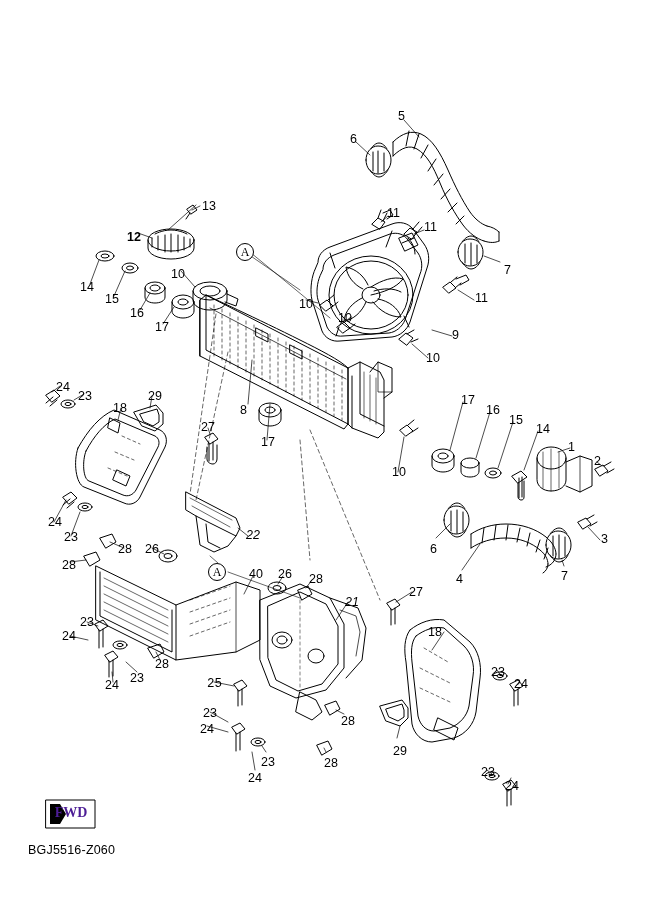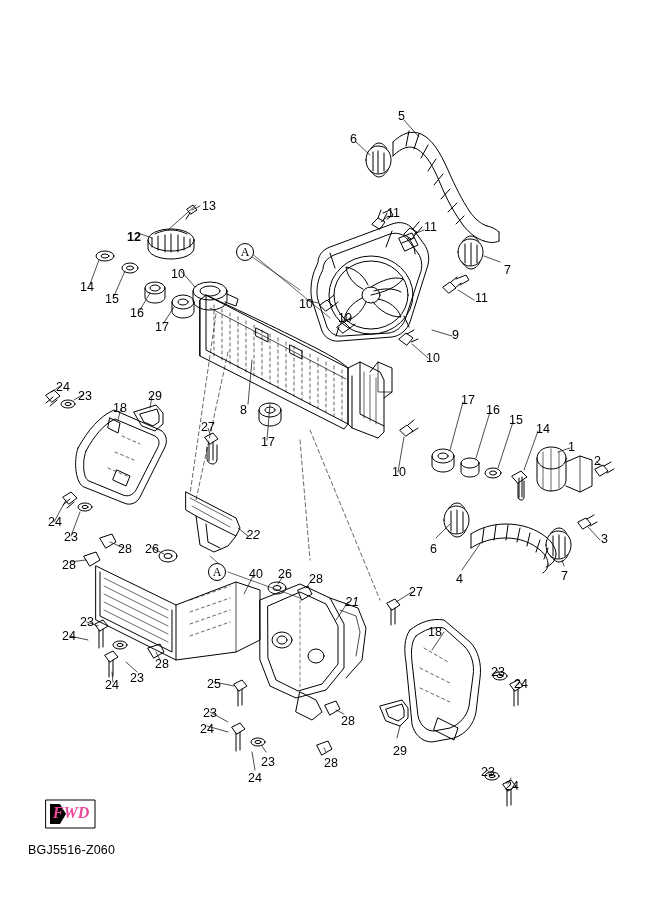--- a/index.html
+++ b/index.html
@@ -64,24 +64,23 @@
     top: 794px;
     width: 54px;
     height: 38px;
   }
   #fwd-badge .fwd-text {
     position: absolute;
     left: 0; top: 0;
     width: 54px;
     height: 38px;
     font-family: "Liberation Serif", serif;
-    font-style: italic;
     font-weight: bold;
-    font-size: 16px;
-    color: #ec4899;
+    font-size: 14px;
+    color: #4c1d95;
     display: flex;
     align-items: center;
     justify-content: center;
   }
 </style>
 </head>
 <body>
 
 <div id="sheet">
 
@@ -470,21 +469,21 @@
     <div class="callout" style="left: 345px; top: 596px; font-style: italic;">21</div>
     <div class="callout" style="left: 409px; top: 586px;">27</div>
     <div class="callout" style="left: 80px; top: 616px;">23</div>
     <div class="callout" style="left: 62px; top: 630px;">24</div>
     <div class="callout" style="left: 428px; top: 626px;">18</div>
     <div class="callout" style="left: 130px; top: 672px;">23</div>
     <div class="callout" style="left: 155px; top: 658px;">28</div>
     <div class="callout" style="left: 105px; top: 679px;">24</div>
     <div class="callout" style="left: 491px; top: 666px;">23</div>
     <div class="callout" style="left: 514px; top: 678px;">24</div>
-    <div class="callout" style="left: 207px; top: 678px;">25</div>
+    <div class="callout" style="left: 207px; top: 678px; font-family: Liberation Mono, monospace;">25</div>
     <div class="callout" style="left: 341px; top: 715px;">28</div>
     <div class="callout" style="left: 393px; top: 745px;">29</div>
     <div class="callout" style="left: 203px; top: 707px;">23</div>
     <div class="callout" style="left: 200px; top: 723px;">24</div>
     <div class="callout" style="left: 261px; top: 756px;">23</div>
     <div class="callout" style="left: 324px; top: 757px;">28</div>
     <div class="callout" style="left: 248px; top: 772px;">24</div>
     <div class="callout" style="left: 481px; top: 766px;">23</div>
     <div class="callout" style="left: 505px; top: 780px;">24</div>
     <div class="section-letter" style="left: 236px; top: 243px;">A</div>

